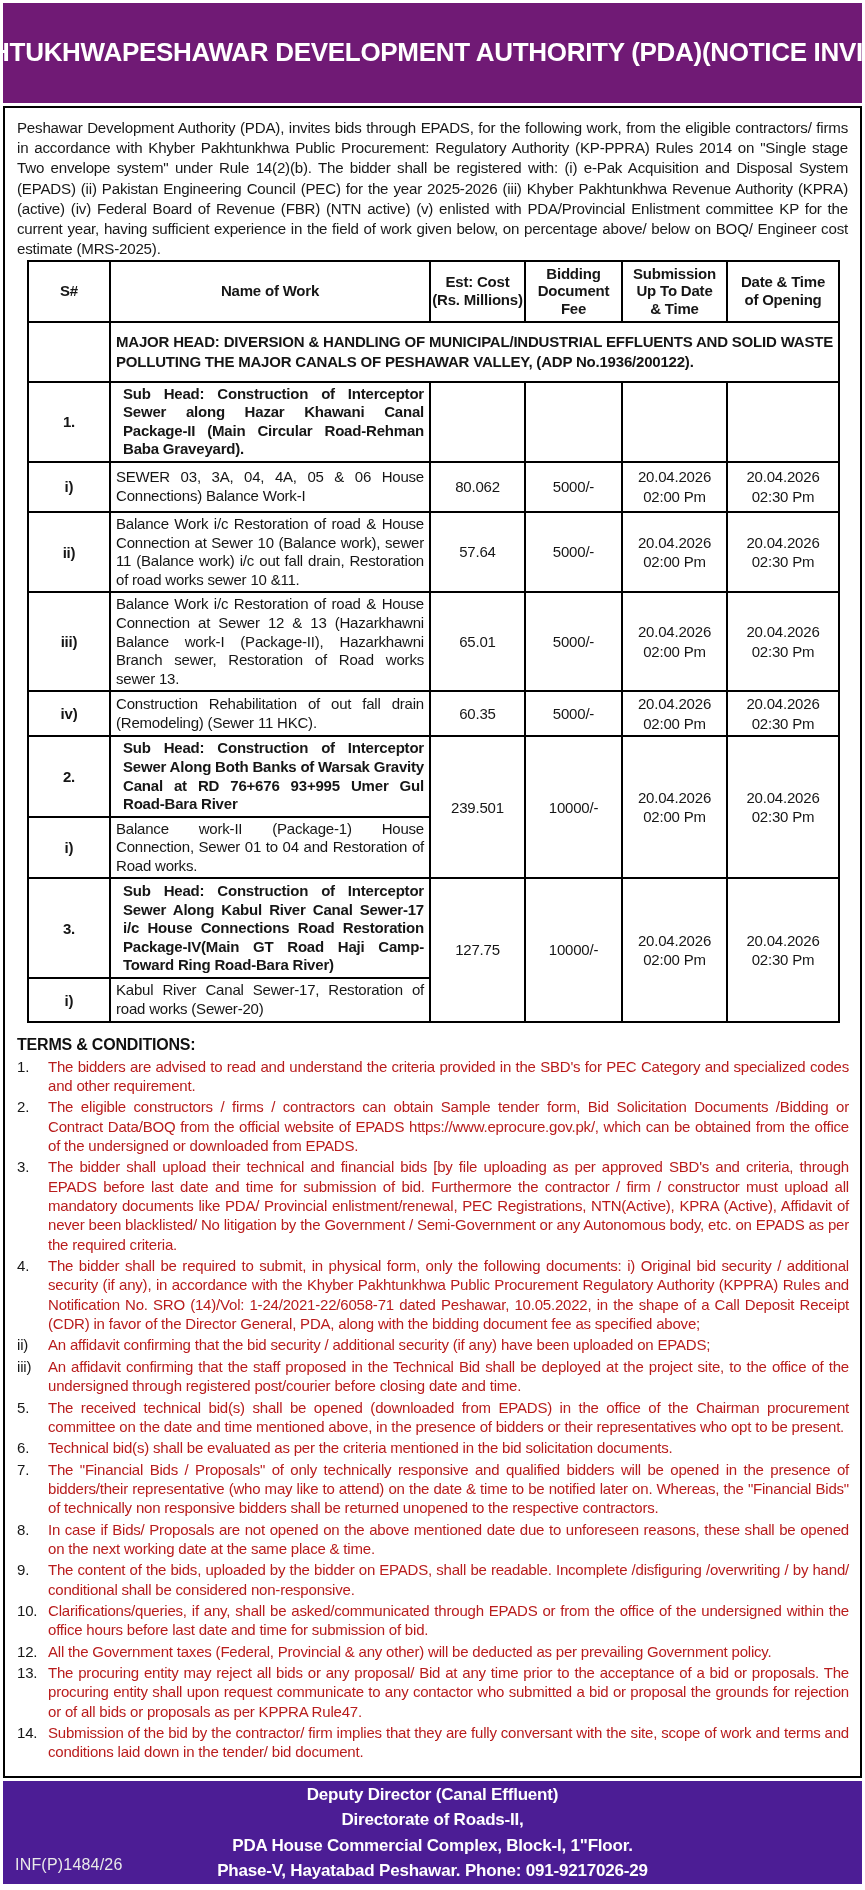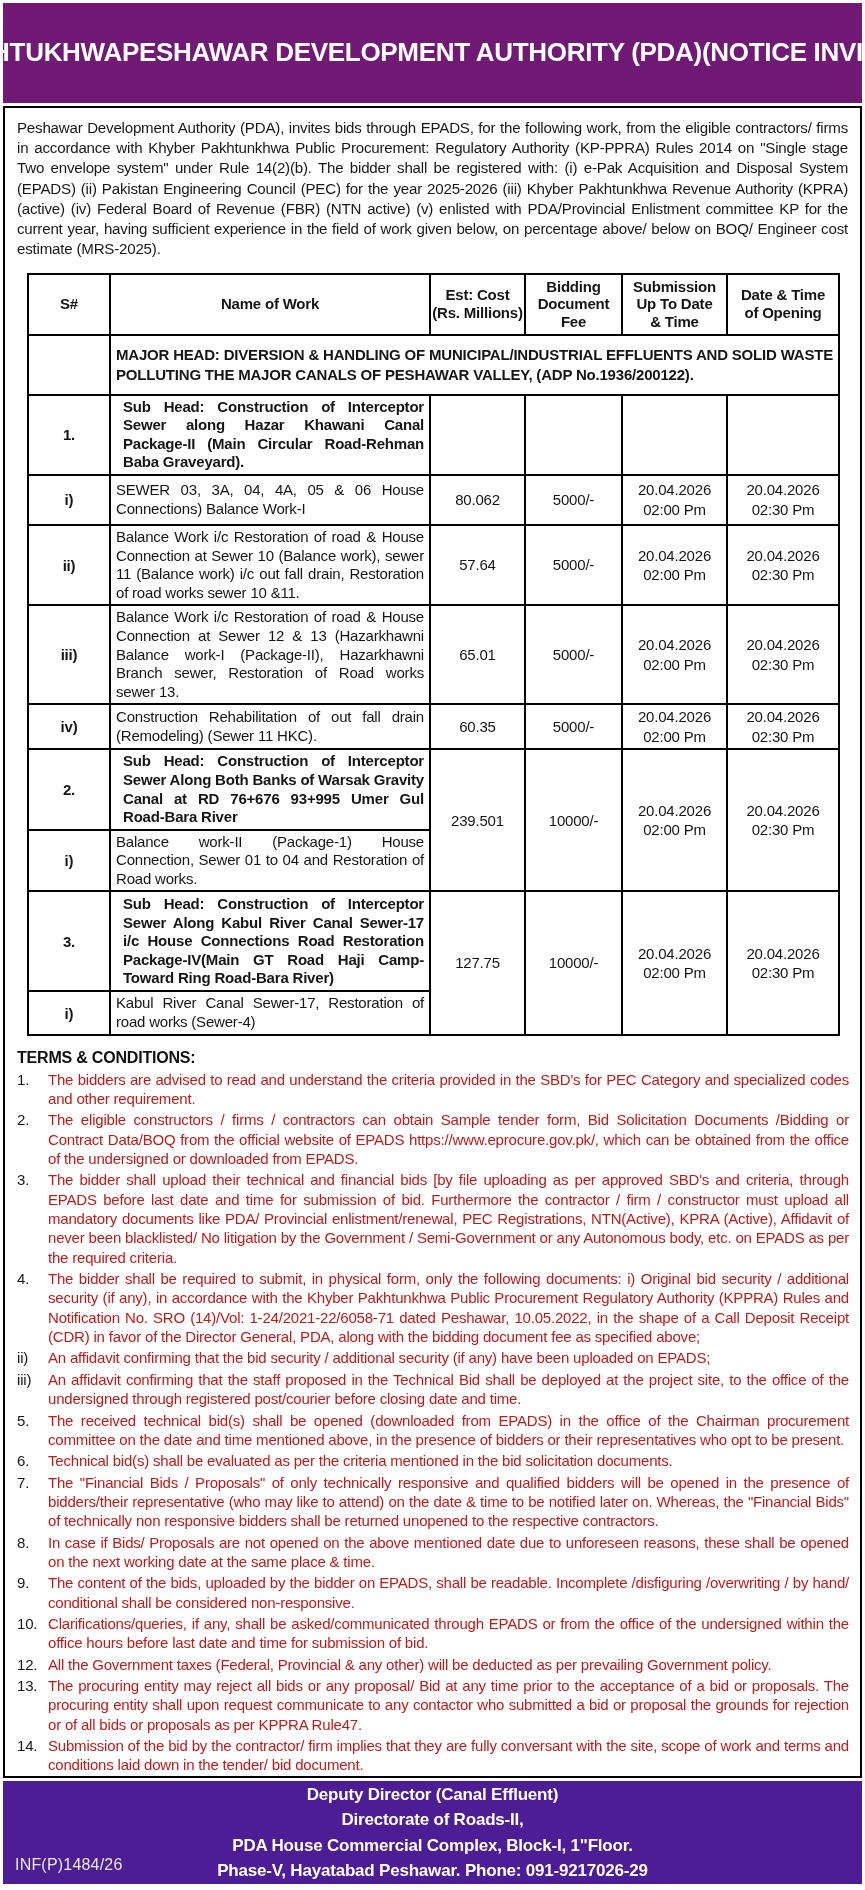--- a/index.html
+++ b/index.html
@@ -17,21 +17,21 @@
   .masthead .line{
     font-weight:700;font-size:26px;line-height:1.23;letter-spacing:-0.3px;
     white-space:nowrap;
   }
   
   .body-box{
     margin-top:3px;border:2px solid #000;box-sizing:border-box;
     height:1672px;padding:8px 11px 4px 11px;overflow:hidden;background:#fff;
   }
   .intro{
-    margin:2px 1px 13px 1px;text-align:justify;
+    margin:2px 1px 0 1px;text-align:justify;
     font-size:15.1px;line-height:1.34;letter-spacing:-0.2px;color:#181818;
   }
   
   table.tender{
     border-collapse:collapse;table-layout:fixed;
     width:811px;margin-left:11px;
   }
   table.tender th,table.tender td{
     border:2px solid #000;box-sizing:border-box;
     font-size:15px;color:#161616;vertical-align:middle;
@@ -181,21 +181,21 @@
         <td class="name">Sub Head: Construction of Interceptor Sewer Along Kabul River Canal Sewer-17 i/c House Connections Road Restoration Package-IV(Main GT Road Haji Camp-Toward Ring Road-Bara River)</td>
         <td class="ctr" rowspan="2">127.75</td>
         <td class="ctr" rowspan="2">10000/-</td>
         <td class="ctr" rowspan="2">20.04.2026
 02:00 Pm</td>
         <td class="ctr" rowspan="2">20.04.2026
 02:30 Pm</td>
       </tr>
       <tr style="height:42px">
         <td class="sn">i)</td>
-        <td class="name">Kabul River Canal Sewer-17, Restoration of road works (Sewer-4)</td>
+        <td class="name">Kabul River Canal Sewer-17, Restoration of road works (Sewer-20)</td>
       </tr>
     </tbody>
       </table>
 
     <div class="terms-heading">TERMS &amp; CONDITIONS:</div>
 
     <div>
 
         <div class="term">
           <span class="tnum">1.</span>

